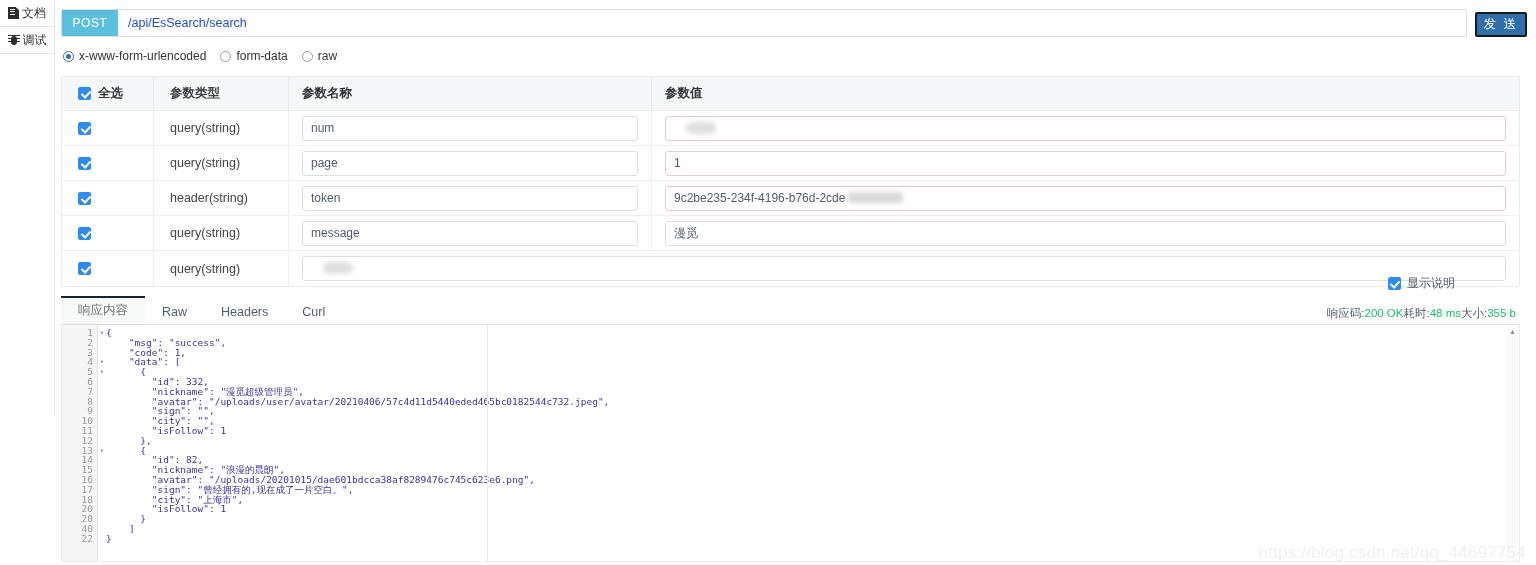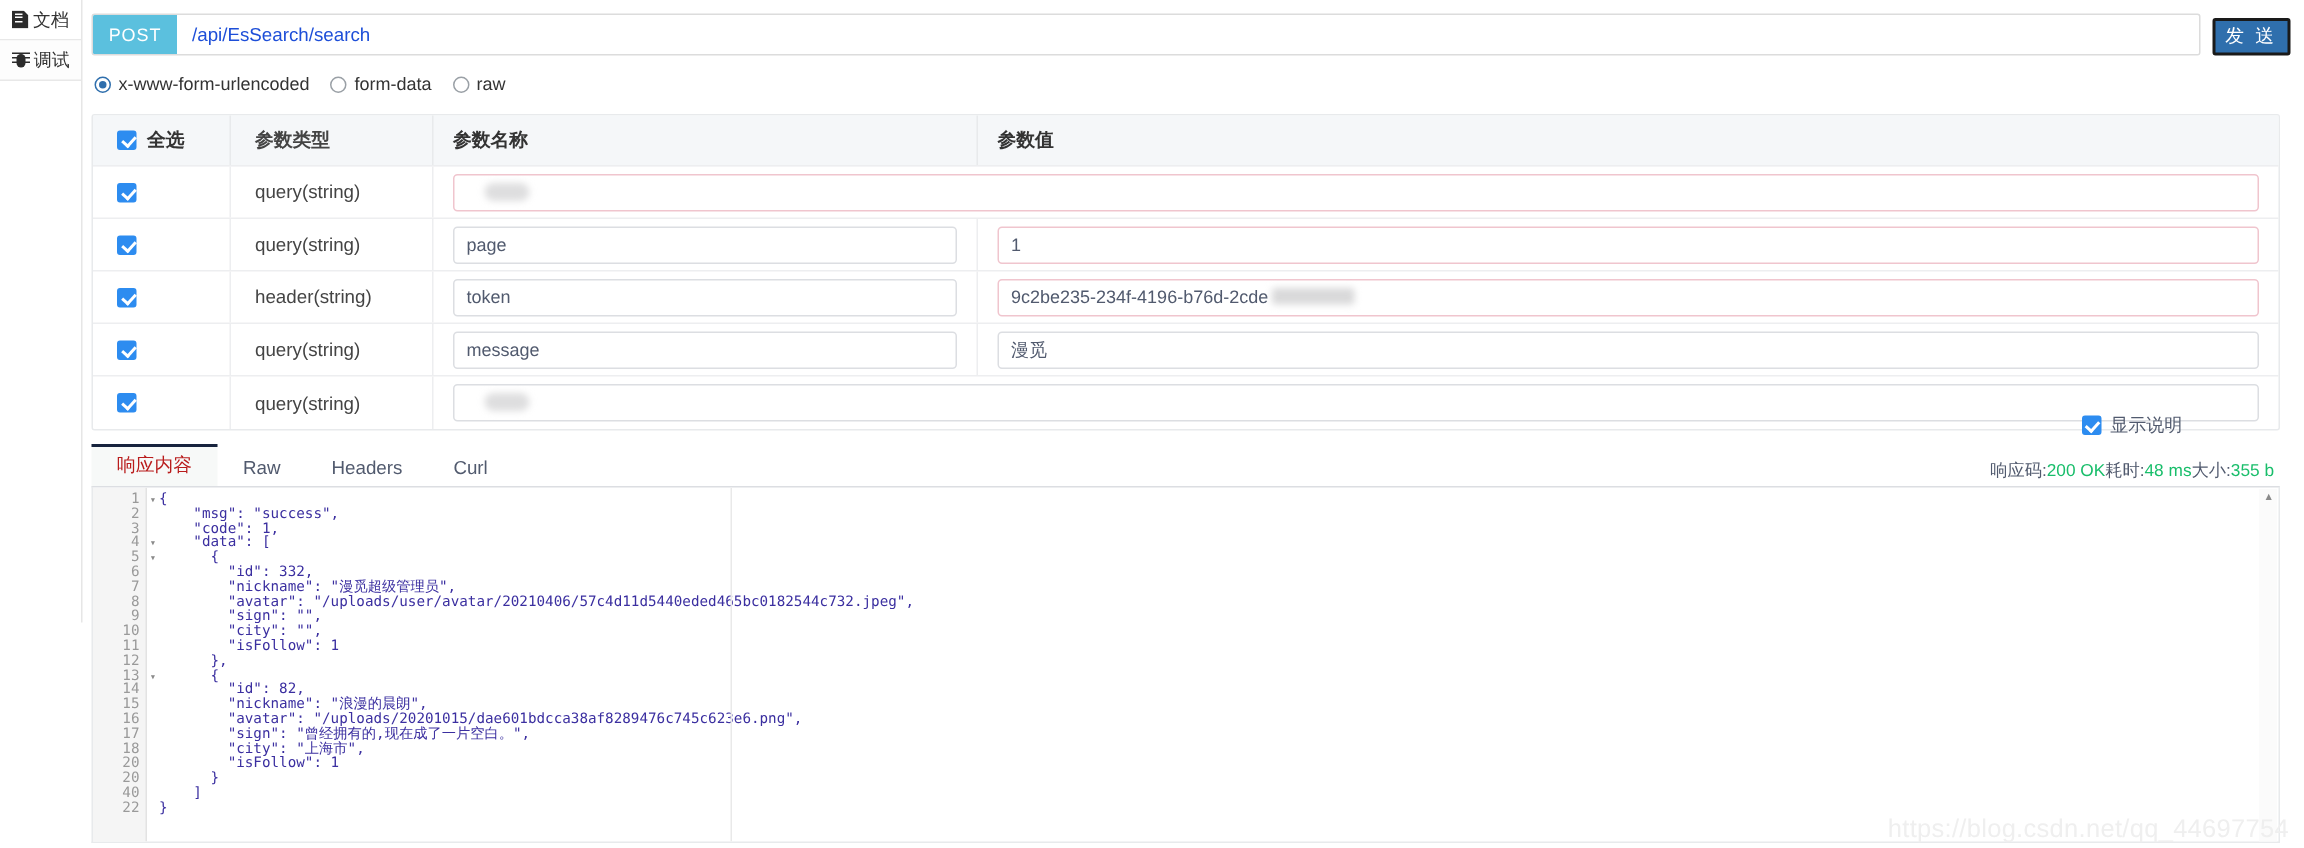--- a/index.html
+++ b/index.html
@@ -146,21 +146,21 @@
 
   
   .resp { margin-top: 10px; width: 1459px; }
   .resp-bar { display: flex; align-items: center; height: 27px; position: relative; }
   .tabs { display: flex; align-items: flex-end; gap: 0; }
   .tab {
     font-size: 12.5px; color: #515a6e; padding: 4px 17px 7px 17px; cursor: pointer;
     border-top: 2px solid transparent;
   }
   .tab.active {
-    color: #b91c1c; background: #f7f9f8; border-top: 2px solid #17233d; font-family: Liberation Mono, monospace;
+    color: #737373; background: #f7f9f8; border-top: 2px solid #17233d; font-family: Liberation Mono, monospace;
   }
   .resp-right { margin-left: auto; display: flex; align-items: center; gap: 14px; padding-right: 4px; flex-direction: column;}
   .show-desc { display: flex; align-items: center; gap: 6px; font-size: 12px; color: #515a6e; cursor: pointer;}
   .statusline { font-size: 11.5px; color: #515a6e; white-space: nowrap; }
   .statusline .g { color: #19be6b; margin-top: 12px; }
   .expand-ico { width: 11px; height: 11px; position: relative; cursor: pointer; }
   .expand-ico span { position: absolute; width: 5px; height: 5px; }
   .e1 { left:0; top:0; border-left: 1.5px solid #6b6b6b; border-top: 1.5px solid #6b6b6b;}
   .e2 { right:0; top:0; border-right:1.5px solid #6b6b6b; border-top:1.5px solid #6b6b6b;}
   .e3 { left:0; bottom:0; border-left:1.5px solid #6b6b6b; border-bottom:1.5px solid #6b6b6b;}
@@ -249,20 +249,23 @@
         <div class="c-type">参数类型</div>
         <div class="c-name">参数名称</div>
         <div class="c-val">参数值</div>
       </div>
 
       <div class="tr">
         <div class="c-chk2">
           <span class="chk"></span>
         </div>
         <div class="c-type">query(string)</div>
+        <div class="c-name">
+          <input class="inp" value="num" style="">
+        </div>
         <div class="c-val">
           <div class="valwrap">
             <input class="inp err" value="" style="">
             <span class="blur-mask" style="width:30px"></span>
           </div>
         </div>
       </div>
 
       <div class="tr">
         <div class="c-chk2">

